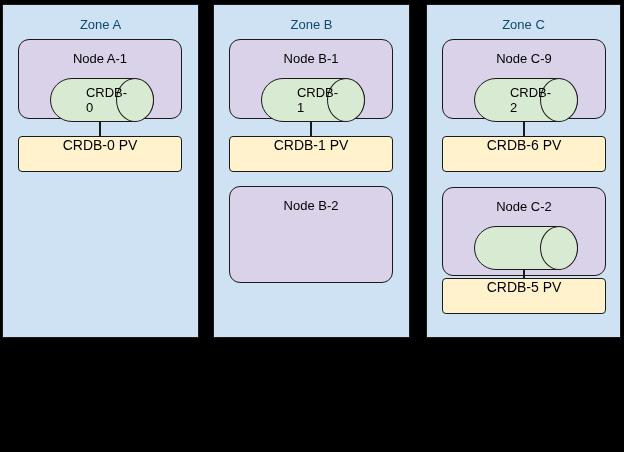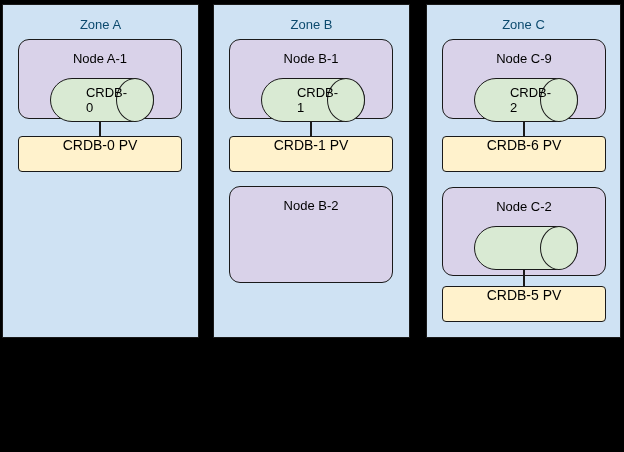--- a/index.html
+++ b/index.html
@@ -101,21 +101,21 @@
     color: #000;
   }
 
   
   .node-row1     { top: 34px; }
   .connector-1   { top: 116px; height: 15px; }
   .pv-row1       { top: 131px; }
   .node-b2       { top: 181px; height: 97px; }
   .node-c2       { top: 182px; height: 89px; }
   .connector-c2  { top: 264px; height: 17px; }
-  .pv-row2       { top: 281px; }
+  .pv-row2       { top: 273px; }
 </style>
 </head>
 <body>
 
 <div class="canvas">
 
   <div class="zone zone-a">
     <div class="zone-label">Zone A</div>
 
     <div class="node node-row1">

